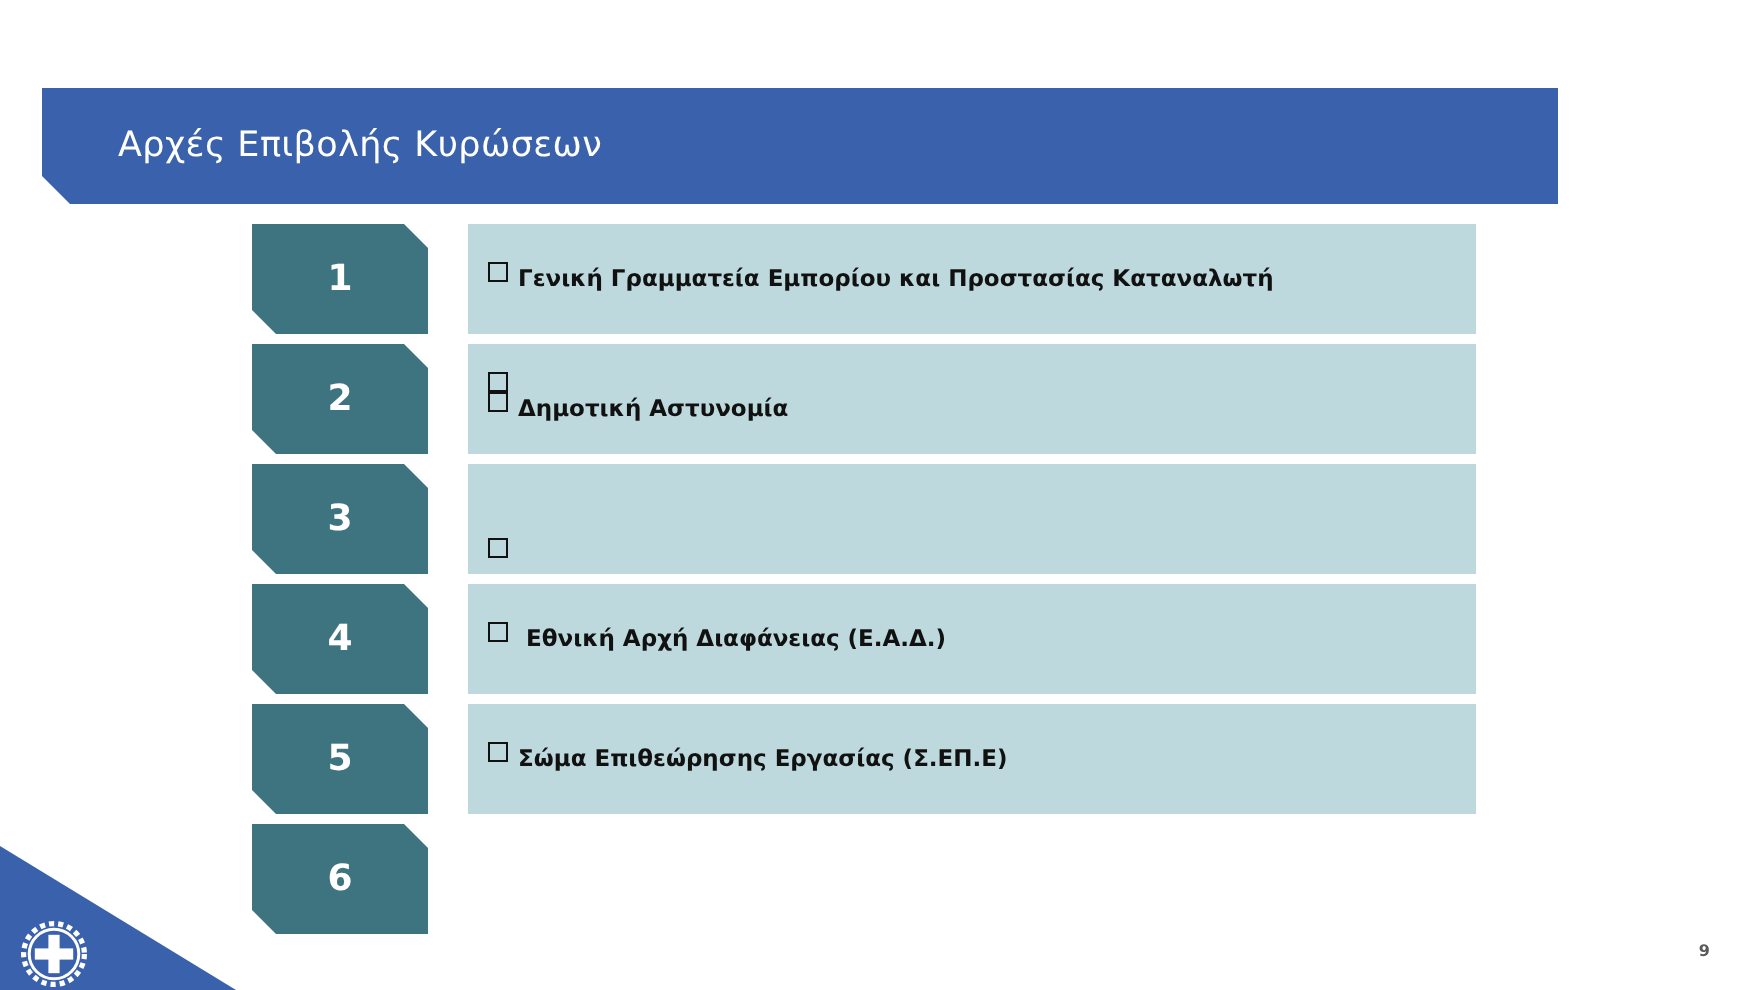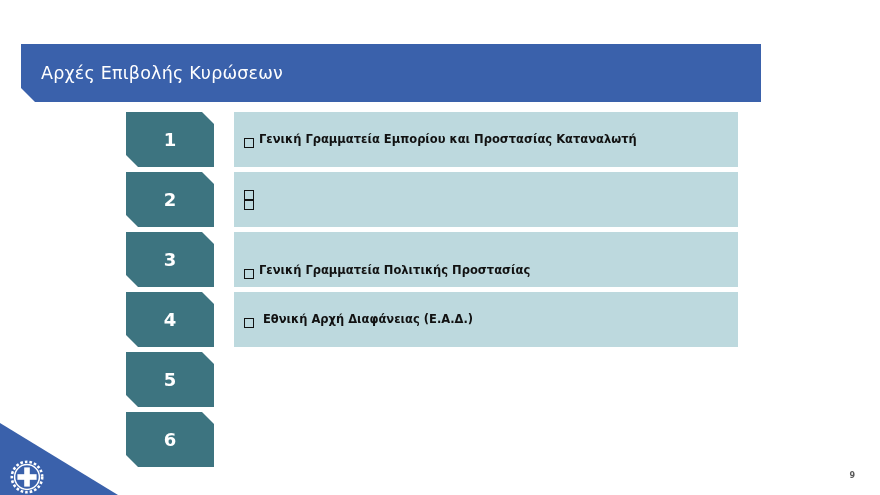--- a/index.html
+++ b/index.html
@@ -34,20 +34,21 @@
     clip-path: polygon(
       0px 0px,
       786px 0px,
       800px 14px,
       800px 58px,
       14px 58px,
       0px 44px
     );
     display: flex;
     align-items: center;
+    padding-left: 18px;
   }
   .title-text {
     color: #ffffff;
     font-size: 17.5px;
     font-weight: 400;
     letter-spacing: 0.2px;
     padding-left: 20px;
     white-space: nowrap;
   }
 
@@ -106,21 +107,21 @@
     flex-direction: column;
     justify-content: center;
   }
   .row-panel.align-low {
     justify-content: flex-end;
     padding-bottom: 8px;
   }
 
   .panel-line {
     display: flex;
-    align-items: flex-end;
+    align-items: flex-start;
     font-size: 11.5px;
     font-weight: 700;
     color: #111111;
     line-height: 1.45;
     white-space: nowrap;
   }
   .checkbox-icon {
     display: inline-block;
     width: 8px;
     height: 8px;
@@ -188,48 +189,54 @@
       <div class="row" style="top: 172px;">
         <div class="num-tab">
           <span class="num-tab-label">2</span>
         </div>
         <div class="row-panel">
           <div class="panel-line">
             <span class="checkbox-icon"></span>
           </div>
           <div class="panel-line">
             <span class="checkbox-icon"></span>
+            <span>Δημοτική Αστυνομία</span>
           </div>
         </div>
       </div>
       <div class="row" style="top: 232px;">
         <div class="num-tab">
           <span class="num-tab-label">3</span>
         </div>
         <div class="row-panel align-low">
           <div class="panel-line">
             <span class="checkbox-icon"></span>
-            <span>Γενική Γραμματεία Πολιτικής Προστασίας</span>
           </div>
         </div>
       </div>
       <div class="row" style="top: 292px;">
         <div class="num-tab">
           <span class="num-tab-label">4</span>
         </div>
         <div class="row-panel">
           <div class="panel-line wide">
             <span class="checkbox-icon"></span>
             <span>Εθνική Αρχή Διαφάνειας (Ε.Α.Δ.)</span>
           </div>
         </div>
       </div>
       <div class="row" style="top: 352px;">
         <div class="num-tab">
           <span class="num-tab-label">5</span>
+        </div>
+        <div class="row-panel">
+          <div class="panel-line">
+            <span class="checkbox-icon"></span>
+            <span>Σώμα Επιθεώρησης Εργασίας (Σ.ΕΠ.Ε)</span>
+          </div>
         </div>
       </div>
       <div class="row" style="top: 412px;">
         <div class="num-tab">
           <span class="num-tab-label">6</span>
         </div>
       </div>
     </div>
 
   <div class="corner-triangle"></div>

